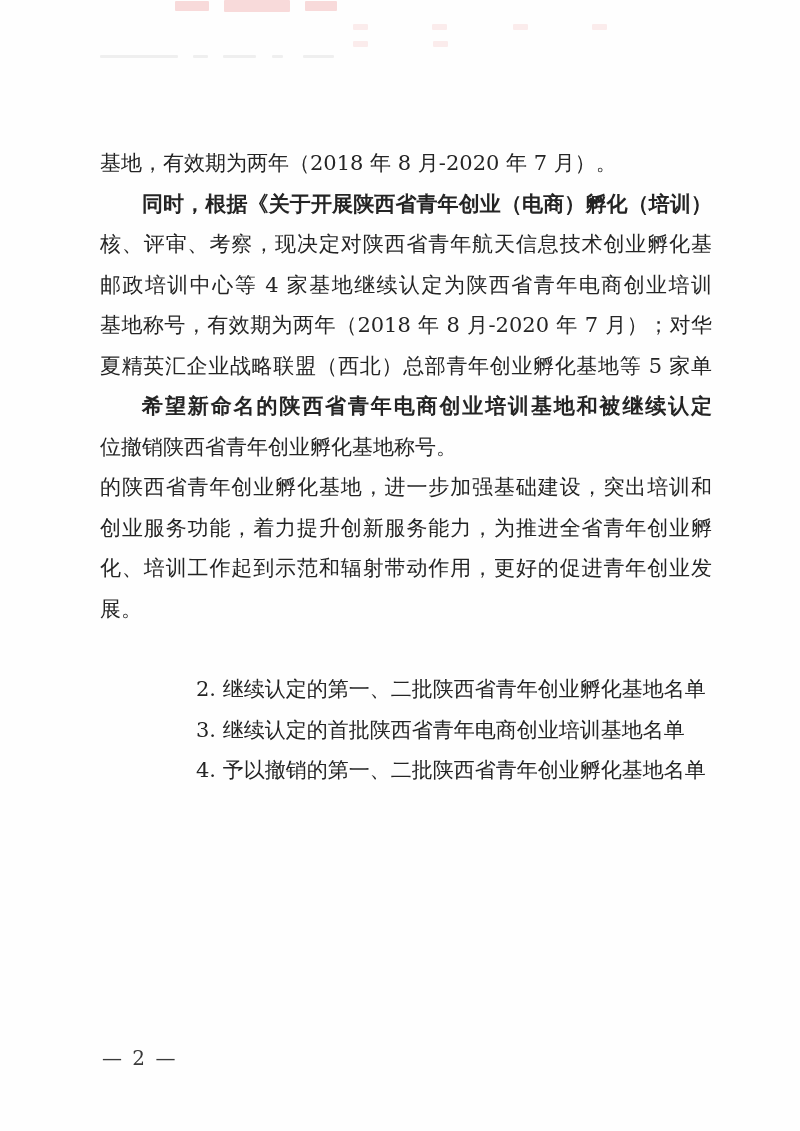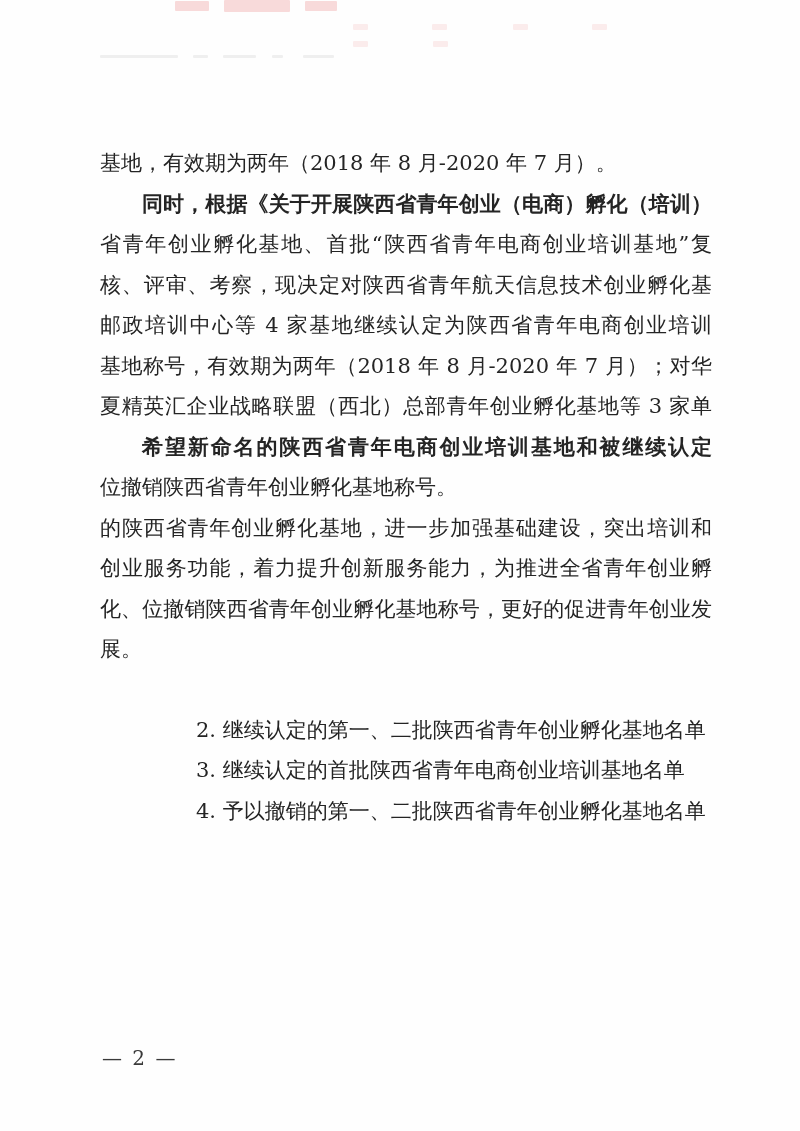--- a/index.html
+++ b/index.html
@@ -64,30 +64,29 @@
   <div class="artifact gray" style="left:193px;top:55px;width:15px;height:3px"></div>
   <div class="artifact gray" style="left:223px;top:55px;width:33px;height:3px"></div>
   <div class="artifact gray" style="left:272px;top:55px;width:11px;height:3px"></div>
   <div class="artifact gray" style="left:303px;top:55px;width:31px;height:3px"></div>
 
   <div class="body-text">
 
     <div>
         <div class="line" data-role="continuation">基地，有效期为两年（2018 年 8 月-2020 年 7 月）。</div>
         <div class="line" data-role="para-first">同时，根据《关于开展陕西省青年创业（电商）孵化（培训）</div>
-        <div class="line" data-role="para-mid">省青年创业孵化基地、首批“陕西省青年电商创业培训基地”复</div>
         <div class="line" data-role="para-mid">核、评审、考察，现决定对陕西省青年航天信息技术创业孵化基</div>
         <div class="line" data-role="para-mid">邮政培训中心等 4 家基地继续认定为陕西省青年电商创业培训</div>
         <div class="line" data-role="para-mid">基地称号，有效期为两年（2018 年 8 月-2020 年 7 月）；对华</div>
-        <div class="line" data-role="para-mid">夏精英汇企业战略联盟（西北）总部青年创业孵化基地等 3 家单</div>
+        <div class="line" data-role="para-mid">夏精英汇企业战略联盟（西北）总部青年创业孵化基地等 5 家单</div>
         <div class="line" data-role="para-first">希望新命名的陕西省青年电商创业培训基地和被继续认定</div>
         <div class="line" data-role="para-end">位撤销陕西省青年创业孵化基地称号。</div>
         <div class="line" data-role="para-mid">的陕西省青年创业孵化基地，进一步加强基础建设，突出培训和</div>
         <div class="line" data-role="para-mid">创业服务功能，着力提升创新服务能力，为推进全省青年创业孵</div>
-        <div class="line" data-role="para-mid">化、位撤销陕西省青年创业孵化基地称号，更好的促进青年创业发</div>
+        <div class="line" data-role="para-mid">化、培训工作起到示范和辐射带动作用，更好的促进青年创业发</div>
         <div class="line" data-role="para-end">展。</div>
       </div>
 
     <div class="attachments">
       <div class="att-row">2. 继续认定的第一、二批陕西省青年创业孵化基地名单</div>
       <div class="att-row">3. 继续认定的首批陕西省青年电商创业培训基地名单</div>
       <div class="att-row">4. 予以撤销的第一、二批陕西省青年创业孵化基地名单</div>
     </div>
 
   </div>

